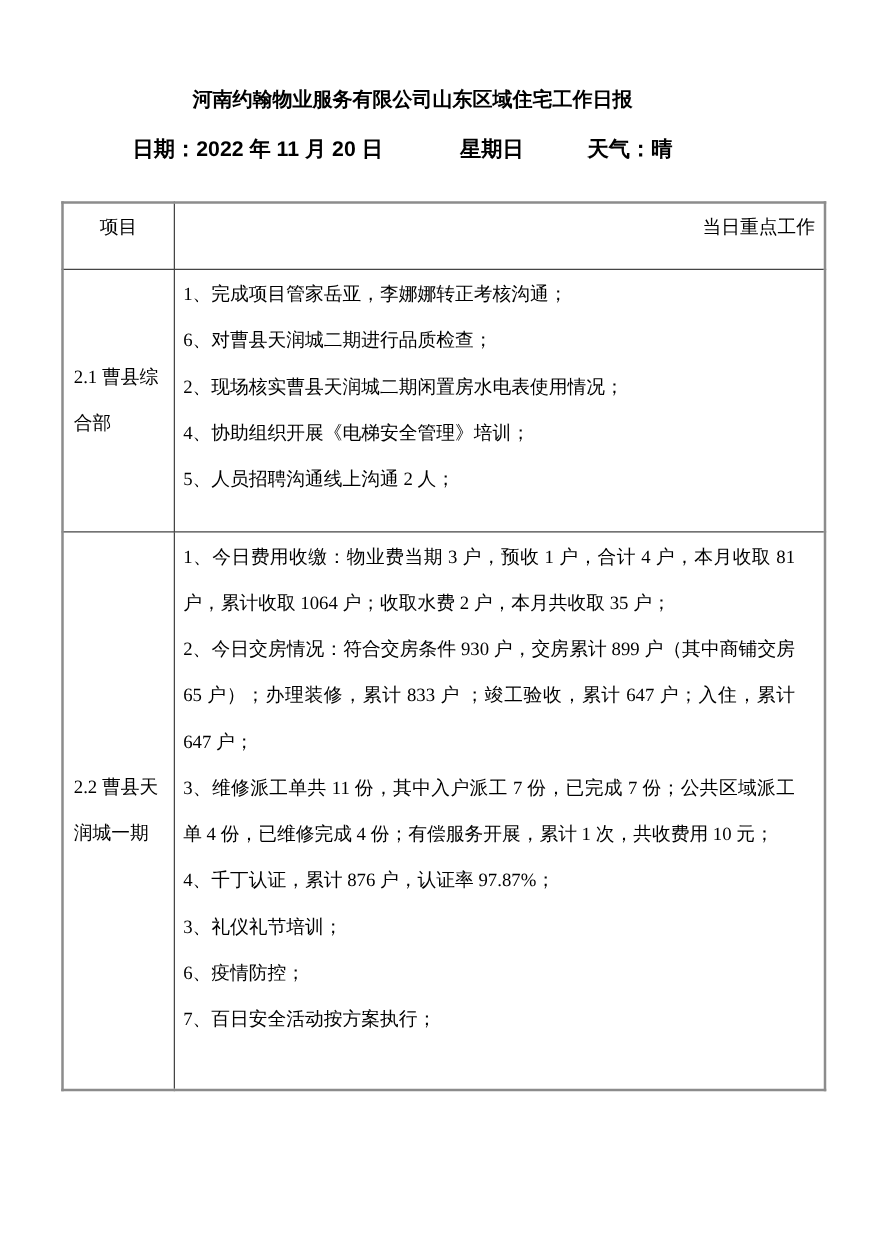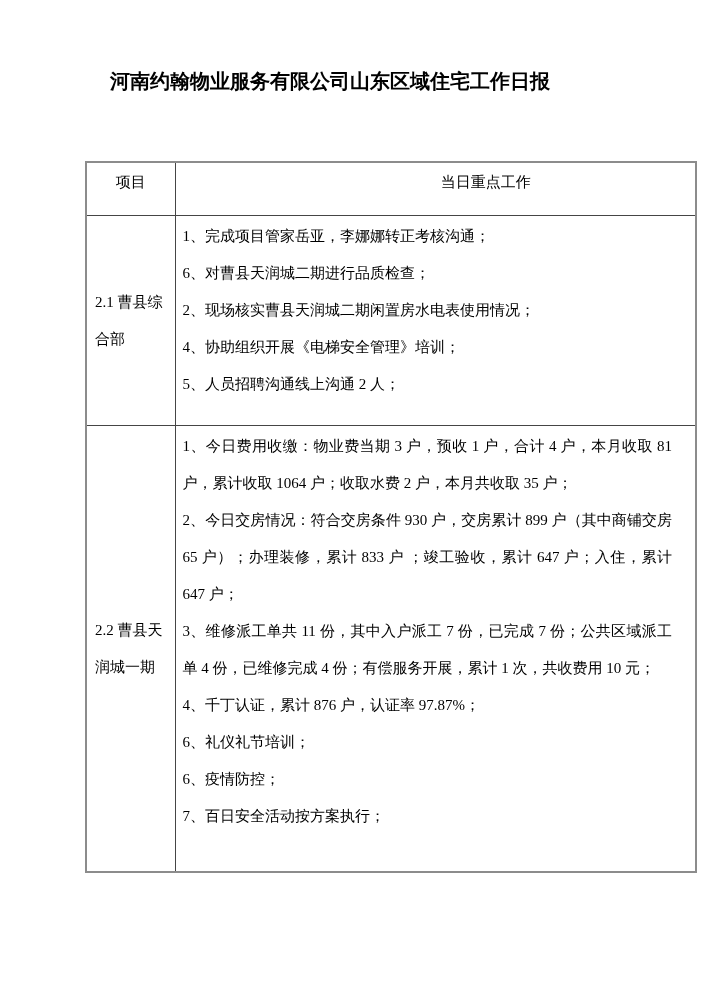--- a/index.html
+++ b/index.html
@@ -12,21 +12,21 @@
     overflow: hidden;
   }
   .doc-title {
     position: absolute;
     top: 64px;
     left: 0;
     width: 660px;
     text-align: center;
     font-family: "Liberation Sans", sans-serif;
     font-weight: bold;
-    font-size: 20px;
+    font-size: 16px;
     line-height: 34px;
     letter-spacing: 0px;
     color: #000000;
     white-space: nowrap;
   }
   .meta-line {
     position: absolute;
     top: 106px;
     left: 0;
     width: 707px;
@@ -45,37 +45,36 @@
     position: absolute;
     top: 161px;
     left: 49px;
     width: 610px;
     table-layout: fixed;
     border-collapse: collapse;
     border: 2px solid #8c8c8c;
     font-family: "Liberation Serif", serif;
     font-size: 15px;
     color: #000000;
-    margin-left: 36px;
   }
   .col-project { width: 89px; }
   .col-work    { width: 521px; }
   td { border: 1px solid #454545; }
 
   .th-project {
     height: 50px;
     vertical-align: top;
     text-align: center;
     line-height: 37px;
     padding-top: 1px;
   }
   .th-work {
     height: 50px;
     vertical-align: top;
-    text-align: center;
+    text-align: right;
     line-height: 37px;
     padding: 1px 7px 0 108px;
   }
   .cell-project {
     vertical-align: middle;
     text-align: left;
     line-height: 37px;
     padding: 0 5px 0 8px;
     word-break: break-all;
   }
@@ -94,20 +93,25 @@
   .clip { height: 37px; overflow: hidden; }
   .clip p { text-align-last: justify; }
 </style>
 </head>
 <body>
 
 <div class="page">
 
   <div class="doc-title">河南约翰物业服务有限公司山东区域住宅工作日报</div>
 
+  <div class="meta-line">
+    <span class="meta-date">日期：2022 年 11 月 20 日</span>
+    <span class="meta-weekday">星期日</span>
+    <span class="meta-weather">天气：晴</span>
+  </div>
 
   <table class="report">
     <colgroup>
       <col class="col-project">
       <col class="col-work">
     </colgroup>
 
     <tbody>
         <tr>
       <td class="th-project">项目</td>
@@ -125,21 +129,21 @@
       </td>
     </tr>
 
     <tr class="row-b">
       <td class="cell-project">2.2 曹县天润城一期</td>
       <td class="cell-work">
         <p>1、今日费用收缴：物业费当期 3 户，预收 1 户，合计 4 户，本月收取 81 户，累计收取 1064 户；收取水费 2 户，本月共收取 35 户；</p>
         <p>2、今日交房情况：符合交房条件 930 户，交房累计 899 户（其中商铺交房 65 户）；办理装修，累计 833 户 ；竣工验收，累计 647 户；入住，累计 647 户；</p>
         <p>3、维修派工单共 11 份，其中入户派工 7 份，已完成 7 份；公共区域派工单 4 份，已维修完成 4 份；有偿服务开展，累计 1 次，共收费用 10 元；</p>
         <p>4、千丁认证，累计 876 户，认证率 97.87%；</p>
-        <p>6、礼仪礼节培训；</p>
+        <p>3、礼仪礼节培训；</p>
         <p>6、疫情防控；</p>
         <p>7、百日安全活动按方案执行；</p>
       </td>
     </tr>
 
   </tbody>
     </table>
 
 </div>
 

